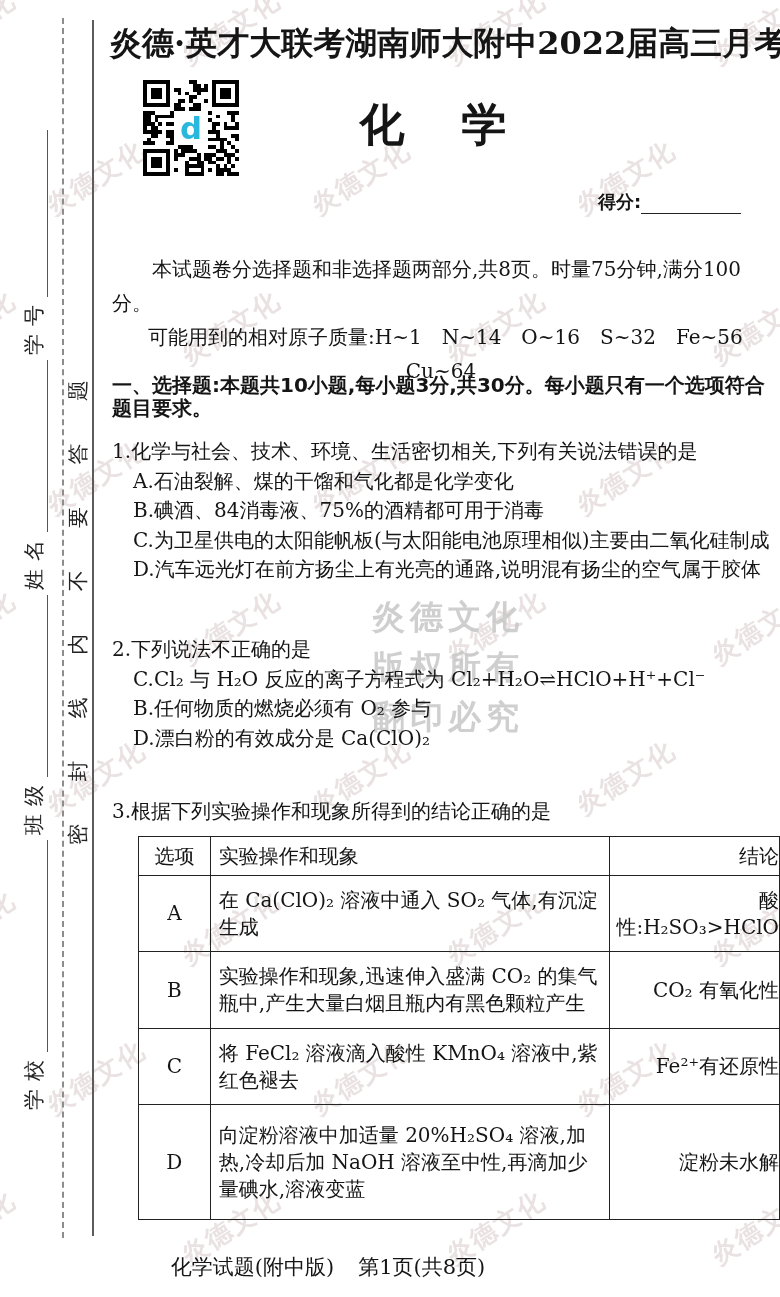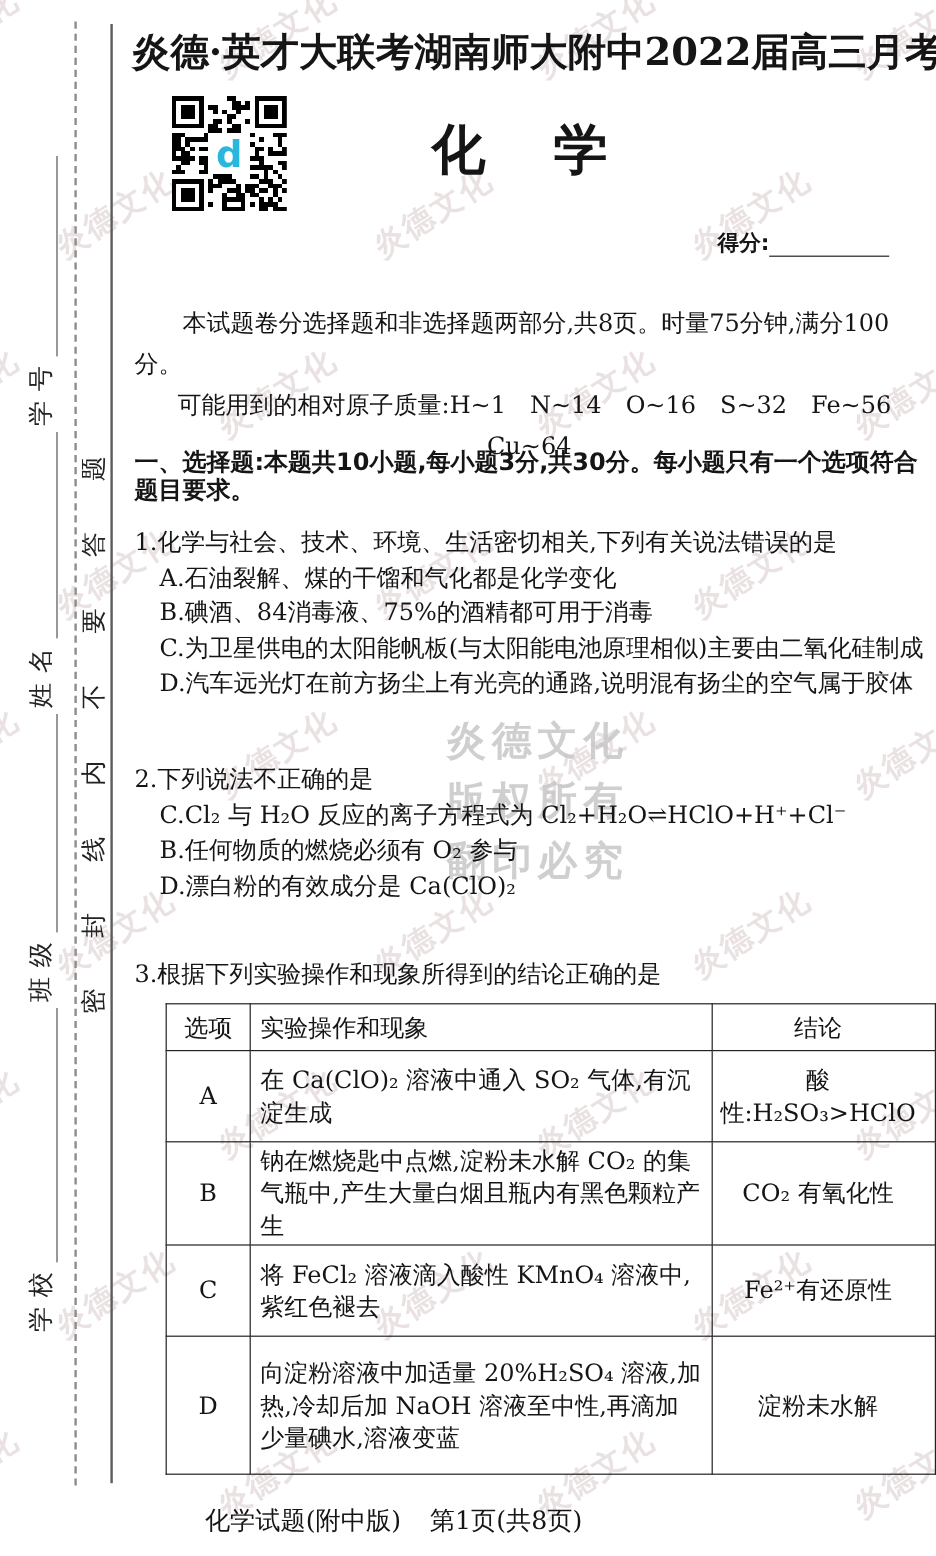--- a/index.html
+++ b/index.html
@@ -73,21 +73,21 @@
   #q3{position:absolute;left:112px;top:797px;width:660px;z-index:2;}
   .opt{margin-left:21px;padding-left:14px;text-indent:-14px;}
   
   #exp-table{position:absolute;left:138px;top:836px;z-index:2;border-collapse:collapse;background:transparent;}
   #exp-table td,#exp-table th{
     border:1.5px solid #222;font-weight:normal;font-size:20px;
     padding:2px 8px;line-height:27px;background:transparent;
   }
   #exp-table .c-opt{width:58px;text-align:center;}
   #exp-table .c-op{width:408px;text-align:left;}
-  #exp-table .c-res{width:122px;text-align:center;padding-left:6px;padding-right:16px;margin-top:44px;}
+  #exp-table .c-res{width:122px;text-align:right;padding-left:6px;padding-right:0;margin-top:44px;}
   #exp-table thead td{text-align:center;height:34px;}
   .rh-a{height:76px;} .rh-b{height:77px;} .rh-c{height:76px;} .rh-d{height:115px;}
   
   #footer{position:absolute;left:0;top:1253px;width:656px;text-align:center;z-index:2;font-size:21px;}
   #footer span{margin:0 12px;}
 </style>
 </head>
 <body>
 
 <div id="wm-layer">
@@ -392,21 +392,21 @@
     </tr>
   </thead>
   <tbody>
     <tr class="rh-a">
       <td class="c-opt">A</td>
       <td class="c-op">在 Ca(ClO)₂ 溶液中通入 SO₂ 气体,有沉淀生成</td>
       <td class="c-res">酸性:H₂SO₃&gt;HClO</td>
     </tr>
     <tr class="rh-b">
       <td class="c-opt">B</td>
-      <td class="c-op">钠在燃烧匙中点燃,淀粉未水解 CO₂ 的集气瓶中,产生大量白烟且瓶内有黑色颗粒产生</td>
+      <td class="c-op">实验操作和现象,迅速伸入盛满 CO₂ 的集气瓶中,产生大量白烟且瓶内有黑色颗粒产生</td>
       <td class="c-res">CO₂ 有氧化性</td>
     </tr>
     <tr class="rh-c">
       <td class="c-opt">C</td>
       <td class="c-op">将 FeCl₂ 溶液滴入酸性 KMnO₄ 溶液中,紫红色褪去</td>
       <td class="c-res">Fe²⁺有还原性</td>
     </tr>
     <tr class="rh-d">
       <td class="c-opt">D</td>
       <td class="c-op">向淀粉溶液中加适量 20%H₂SO₄ 溶液,加热,冷却后加 NaOH 溶液至中性,再滴加少量碘水,溶液变蓝</td>

